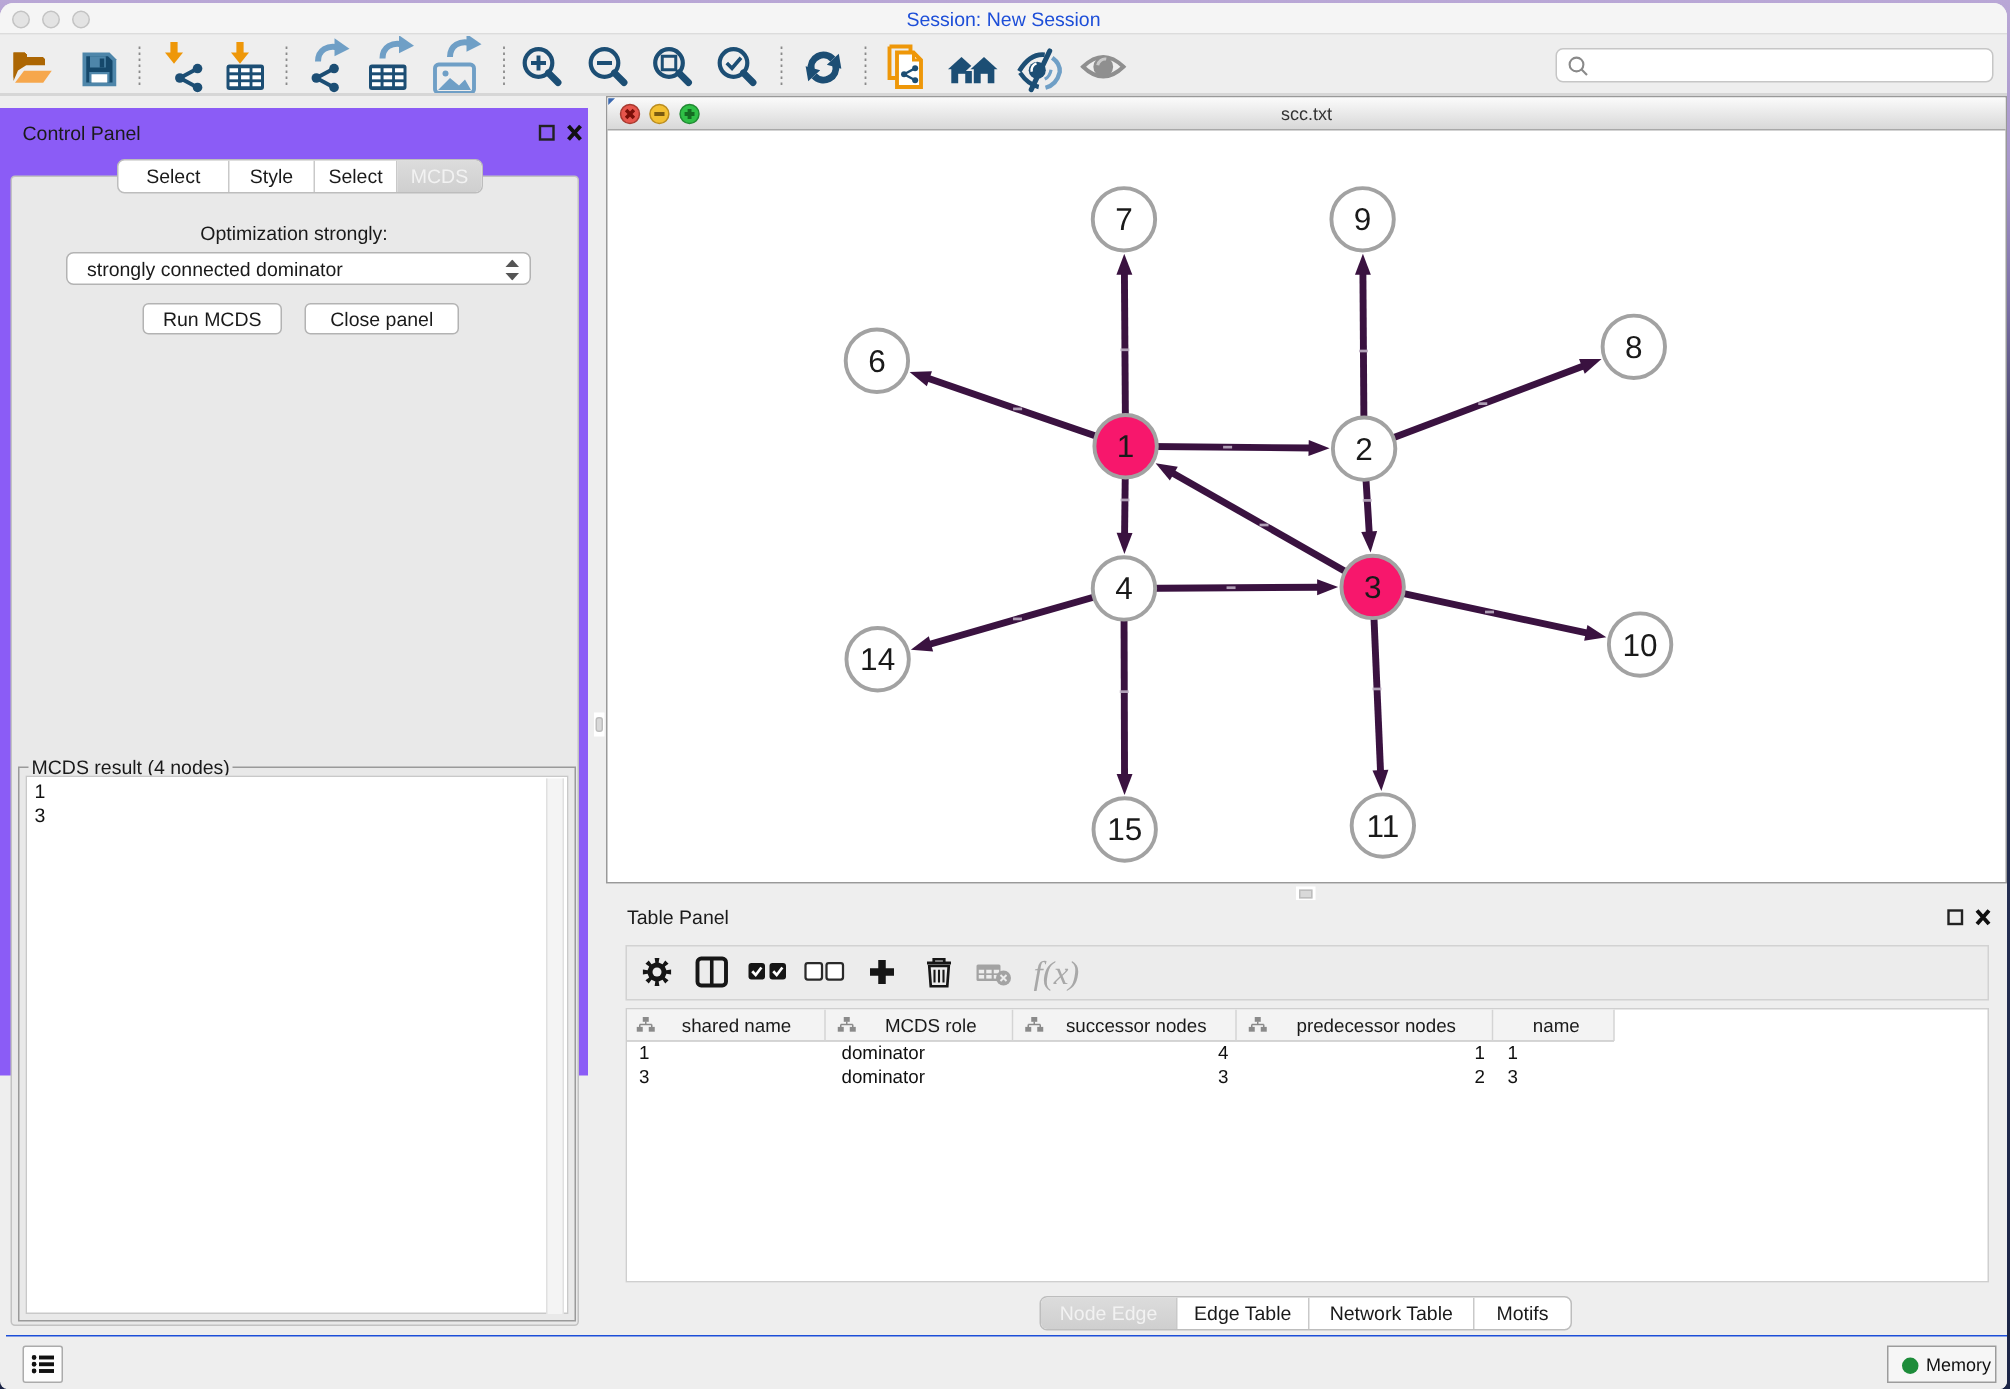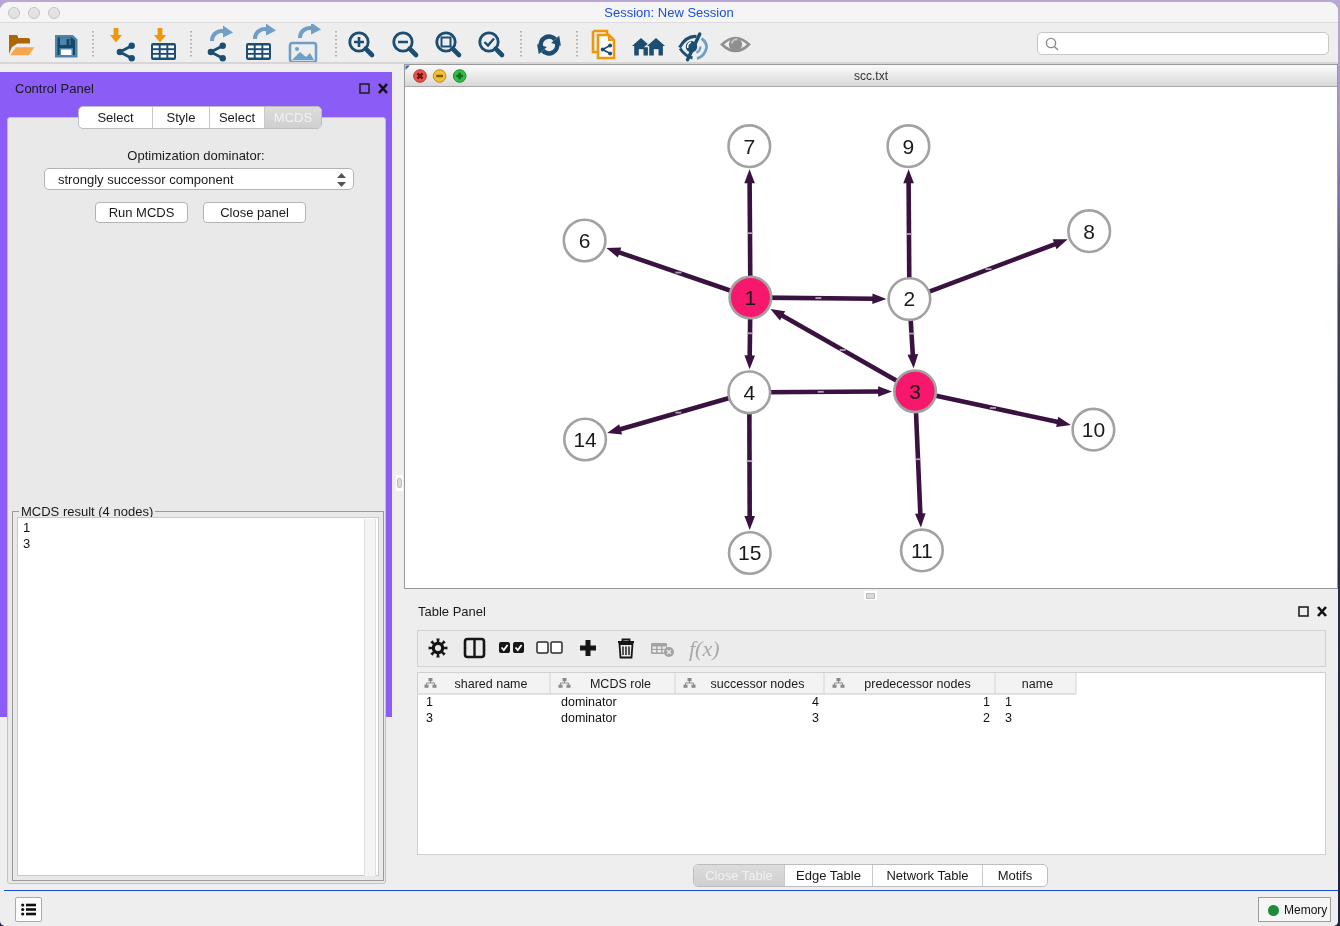--- a/index.html
+++ b/index.html
@@ -144,23 +144,23 @@
   </svg>
 
   <div class="abs" style="left:7px;top:45px;width:379px;height:767px;background:#e9e9e9;border:1px solid #c2c2c2;border-radius:3px"></div>
 
   <div class="abs" style="left:78px;top:34px;width:244px;height:23px;border:1px solid #bdbdbd;border-radius:5px;background:#fff;overflow:hidden;display:flex">
     <div style="width:74px;border-right:1px solid #c9c9c9;text-align:center;line-height:21px" class="t13">Select</div>
     <div style="width:57px;border-right:1px solid #c9c9c9;text-align:center;line-height:21px" class="t13">Style</div>
     <div style="width:55px;border-right:1px solid #c9c9c9;text-align:center;line-height:21px" class="t13">Select</div>
     <div style="flex:1;background:linear-gradient(180deg,#dcdcdc,#cfcfcf);text-align:center;line-height:21px;font-size:13px;color:#f2f2f2">MCDS</div>
   </div>
-  <div class="abs t13" style="left:0;top:76px;width:392px;text-align:center">Optimization dominator:</div>
+  <div class="abs t13" style="left:0;top:76px;width:392px;text-align:center">Optimization strongly:</div>
   <div class="abs" style="left:44px;top:96px;width:310px;height:22px;background:#fff;border:1px solid #b3b3b3;border-radius:5px">
-    <div class="t13" style="position:absolute;left:13px;top:3px">strongly successor component</div>
+    <div class="t13" style="position:absolute;left:13px;top:3px">strongly connected dominator</div>
     <svg width="11" height="14" style="position:absolute;right:6px;top:4px" viewBox="0 0 11 14">
       <polygon points="5.5,0 10,5 1,5" fill="#555"></polygon>
           <polygon points="5.5,14 10,9 1,9" fill="#555"></polygon>
     </svg>
   </div>
   <div class="abs t13" style="left:95px;top:130px;width:93px;height:21px;background:#fff;border:1px solid #b3b3b3;border-radius:4px;text-align:center;line-height:19px">Run MCDS</div>
   <div class="abs t13" style="left:203px;top:130px;width:103px;height:21px;background:#fff;border:1px solid #b3b3b3;border-radius:4px;text-align:center;line-height:19px">Close panel</div>
 
   <div class="abs" style="left:12px;top:439px;width:372px;height:370px;border:1px solid #9a9a9a">
      <div class="abs t13" style="left:6px;top:-8px;background:#e9e9e9;padding:0 2px">MCDS result (4 nodes)</div>
@@ -354,21 +354,21 @@
           <text x="587" y="33" fill="#111">1</text>
           <text x="8" y="49" fill="#111">3</text>
           <text x="143" y="49" fill="#111">dominator</text>
           <text x="401" y="49" text-anchor="end" fill="#111">3</text>
           <text x="572" y="49" text-anchor="end" fill="#111">2</text>
           <text x="587" y="49" fill="#111">3</text>
         </svg>
   </div>
 
   <div class="abs" style="left:290px;top:264px;width:355px;height:23px;border:1px solid #bdbdbd;border-radius:5px;background:#fff;overflow:hidden;display:flex">
-    <div style="width:90px;background:linear-gradient(180deg,#dcdcdc,#cfcfcf);text-align:center;line-height:21px;font-size:13px;color:#f2f2f2">Close Table</div>
+    <div style="width:90px;background:linear-gradient(180deg,#dcdcdc,#cfcfcf);text-align:center;line-height:21px;font-size:13px;color:#f2f2f2">Node Edge</div>
     <div style="width:89px;border-left:1px solid #c9c9c9;border-right:1px solid #c9c9c9;text-align:center;line-height:21px" class="t13">Edge Table</div>
     <div style="width:110px;border-right:1px solid #c9c9c9;text-align:center;line-height:21px" class="t13">Network Table</div>
     <div style="flex:1;text-align:center;line-height:21px" class="t13">Motifs</div>
   </div>
 </div>
 
 <div class="abs" style="left:4px;top:888px;width:1338px;height:36px;background:#eeeeee;border-top:1px solid #1d4ed8">
   <div class="abs" style="left:11px;top:6px;width:27px;height:25px;background:#fdfdfd;border:1px solid #ababab;border-radius:2px">
     <svg width="15" height="13" style="position:absolute;left:5px;top:5px" viewBox="0 0 15 13">
       <circle cx="1.7" cy="2" r="1.6" fill="#111"></circle>

